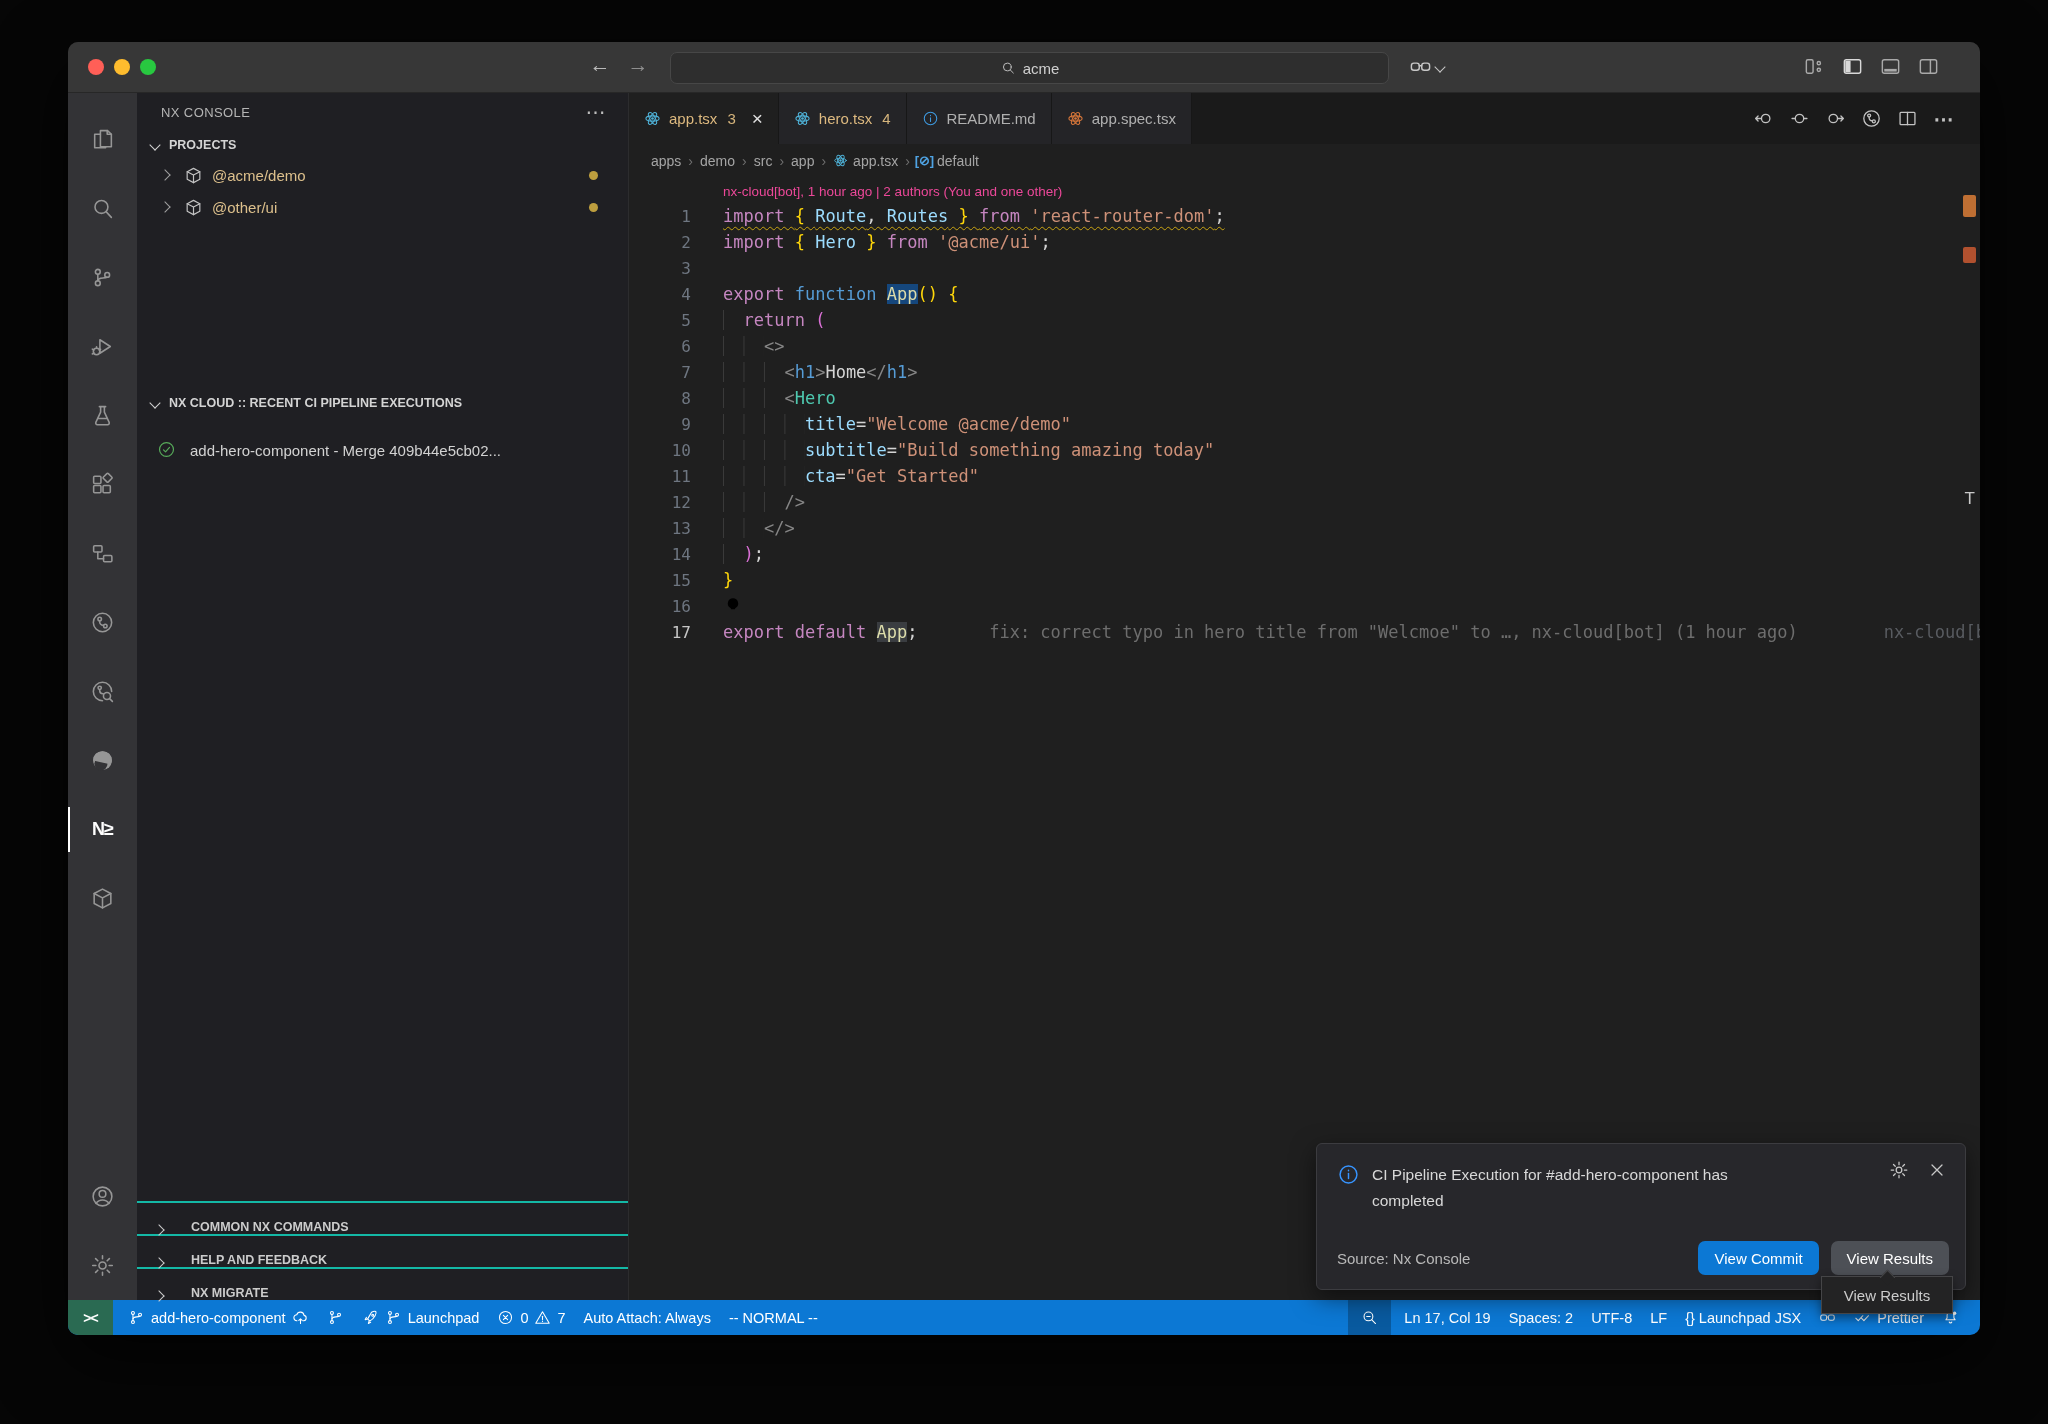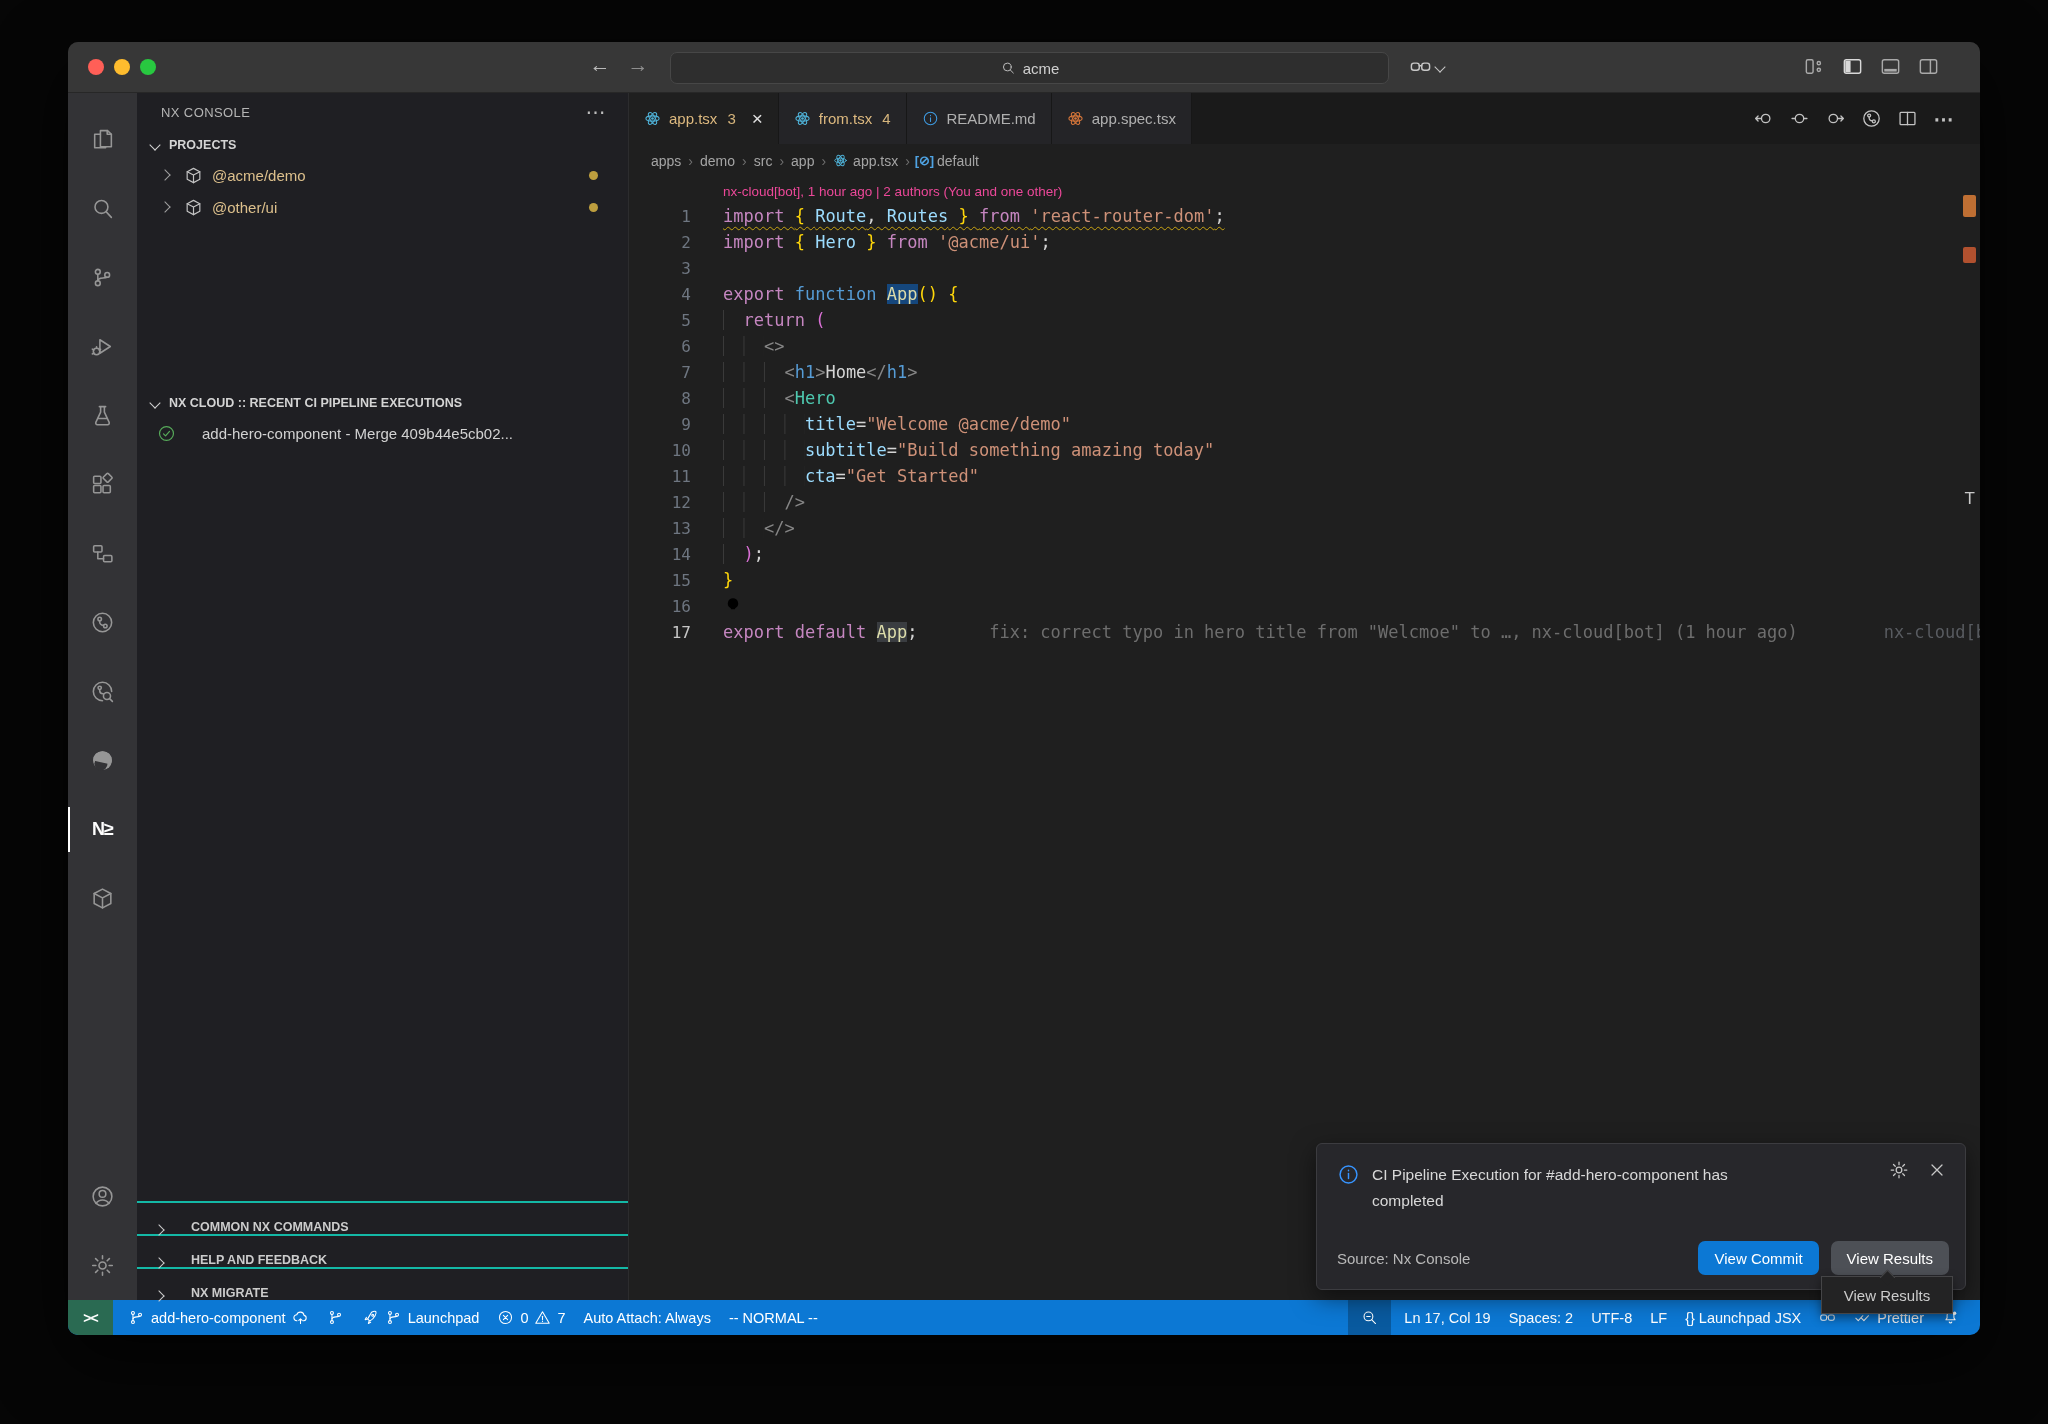--- a/index.html
+++ b/index.html
@@ -35,21 +35,21 @@
   .sidebar{width:491px;background:#1f1f23;border-right:1px solid #2c2c2e;position:relative;flex:0 0 auto;color:#cccccc;}
   .sb-header{display:flex;align-items:center;height:38px;padding:0 22px 0 24px;font-size:13px;letter-spacing:.4px;color:#b5b5b5;justify-content:center;}
   .sb-header .more{margin-left:auto;font-size:20px;color:#bdbdbd;}
   .sec-head{display:flex;align-items:center;height:28px;padding-left:12px;font-size:12.5px;font-weight:bold;color:#d4d4d4;gap:8px;}
   .tree-item{display:flex;align-items:center;height:32px;padding-left:22px;font-size:15px;}
   .tree-item .chev{color:#a0a0a0}
   .tree-item .icon{width:19px;height:19px;color:#c2c2c2;margin-left:13px;}
   .tree-item .lbl{margin-left:9px;color:#ddc08c;}
   .tree-item .dot{margin-left:auto;margin-right:30px;width:9px;height:9px;border-radius:50%;background:#bd9e3e;}
   .cloud-sec{position:absolute;left:0;top:296px;width:100%;}
-  .cloud-item{display:flex;align-items:center;height:32px;padding-left:20px;font-size:15px;color:#d2d2d2;gap:26px;}
+  .cloud-item{display:flex;align-items:flex-end;height:32px;padding-left:20px;font-size:15px;color:#d2d2d2;gap:14px;margin-top:10px;}
   .cloud-item .icon{width:19px;height:19px;color:#57ab5a}
   .sb-bottom{position:absolute;left:0;bottom:0;width:100%;}
   .sb-row{display:flex;align-items:flex-end;height:31px;border-top:2px solid #14b8a6;padding-left:16px;font-size:12.5px;font-weight:bold;color:#cccccc;gap:26px;}
   
   .editor{flex:1;display:flex;flex-direction:column;min-width:0;background:#1f1f1f;}
   .tabbar{height:51px;background:#1a1a1a;display:flex;align-items:stretch;flex:0 0 auto;}
   .tab{display:flex;align-items:center;padding:0 15px;background:#242427;border-right:1px solid #171717;font-size:15px;color:#b0b0b0;gap:8px;}
   .tab.active{background:#1f1f1f;}
   .tab .icon{width:17px;height:17px}
   .tab .badge{color:#d6b57c;margin-left:2px}
@@ -388,21 +388,21 @@
               </div>
               <div class="tab modified">
                 <span class="icon" style="color: rgb(79, 179, 217);">
                   <svg viewBox="0 0 24 24">
                     <circle cx="12" cy="12" r="1.9" class="f"></circle>
                     <ellipse cx="12" cy="12" rx="9.3" ry="3.7"></ellipse>
                     <ellipse cx="12" cy="12" rx="9.3" ry="3.7" transform="rotate(60 12 12)"></ellipse>
                     <ellipse cx="12" cy="12" rx="9.3" ry="3.7" transform="rotate(120 12 12)"></ellipse>
                   </svg>
                 </span>
-                <span class="tab-label">from.tsx</span>
+                <span class="tab-label">hero.tsx</span>
                 <span class="badge">4</span>
               </div>
               <div class="tab">
                 <span class="icon" style="color: rgb(62, 154, 224);">
                   <svg viewBox="0 0 24 24">
                     <circle cx="12" cy="12" r="8.8"></circle>
                     <path d="M12 11v5.2"></path>
                     <path d="M12 7.6v.4"></path>
                   </svg>
                 </span>

